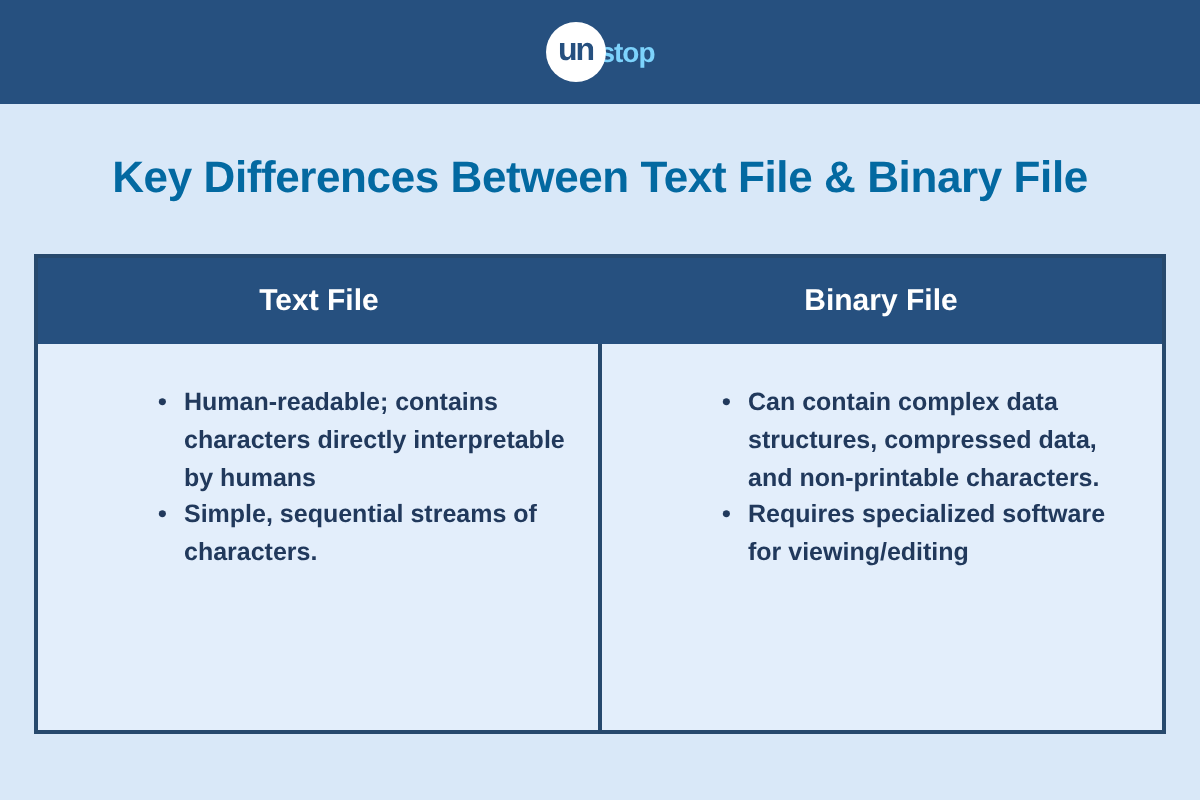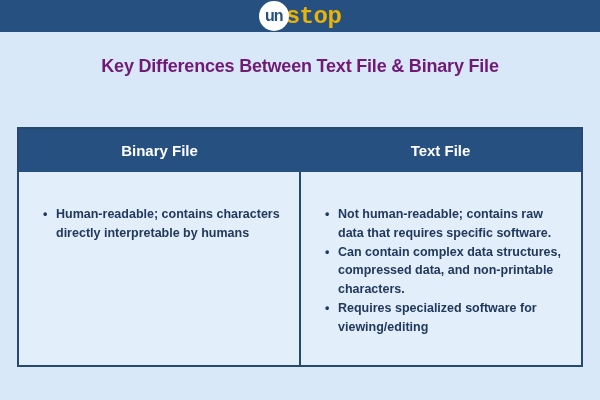--- a/index.html
+++ b/index.html
@@ -10,21 +10,21 @@
     width: 600px;
     height: 400px;
     background: #d9e8f8;
     font-family: "Liberation Sans", sans-serif;
     overflow: hidden;
     position: relative;
   }
 
   
   .topbar {
-    height: 32px;
+    height: 52px;
     background: #26507f;
     display: flex;
     align-items: center;
     justify-content: center;
   }
   .logo {
     display: flex;
     align-items: center;
   }
   .logo-circle {
@@ -35,35 +35,34 @@
     display: flex;
     align-items: center;
     justify-content: center;
     font-weight: bold;
     font-size: 16px;
     color: #26507f;
     letter-spacing: -1px;
     z-index: 1;
   }
   .logo-stop {
-    color: #eab308;
+    color: #7dd3fc;
     font-weight: bold;
-    font-size: 24px;
+    font-size: 14px;
     letter-spacing: -0.5px;
     margin-left: -3px;
-    font-family: Liberation Mono, monospace;
   }
 
   
   .page-title {
     margin: 24px 17px 16px 17px;
     text-align: center;
-    font-size: 18px;
+    font-size: 22px;
     font-weight: bold;
-    color: #701a75;
+    color: #0369a1;
     letter-spacing: -0.2px;
     white-space: nowrap;
   }
 
   
   .cmp-table {
     position: absolute;
     left: 17px;
     top: 127px;
     width: 566px;
@@ -86,21 +85,22 @@
     font-weight: bold;
     font-size: 15px;
   }
   .cmp-body {
     display: flex;
     height: calc(100% - 43px);
   }
   .cmp-cell {
     flex: 1;
     box-sizing: border-box;
-    padding: 33px 10px 10px 24px;
+    padding: 20px 10px 10px 24px;
+    margin-left: 36px;
   }
   .cmp-cell.left {
     border-right: 2px solid #27496d;
   }
   .cmp-cell ul {
     margin: 0;
     padding: 0;
     list-style: none;
   }
   .cmp-cell li {
@@ -128,30 +128,30 @@
       <span>un</span>
     </span>
     <span class="logo-stop">stop</span>
   </div>
 </div>
 
 <div class="page-title">Key Differences Between Text File &amp; Binary File</div>
 
 <div class="cmp-table">
   <div class="cmp-head">
+    <div class="cmp-head-cell">Text File</div>
     <div class="cmp-head-cell">Binary File</div>
-    <div class="cmp-head-cell">Text File</div>
   </div>
   <div class="cmp-body">
     <div class="cmp-cell left">
       <ul>
         <li>Human-readable; contains characters directly interpretable by humans</li>
+        <li>Simple, sequential streams of characters.</li>
       </ul>
     </div>
     <div class="cmp-cell">
       <ul>
-        <li>Not human-readable; contains raw data that requires specific software.</li>
         <li>Can contain complex data structures, compressed data, and non-printable characters.</li>
         <li>Requires specialized software for viewing/editing</li>
       </ul>
     </div>
   </div>
 </div>
 
 </body></html>

